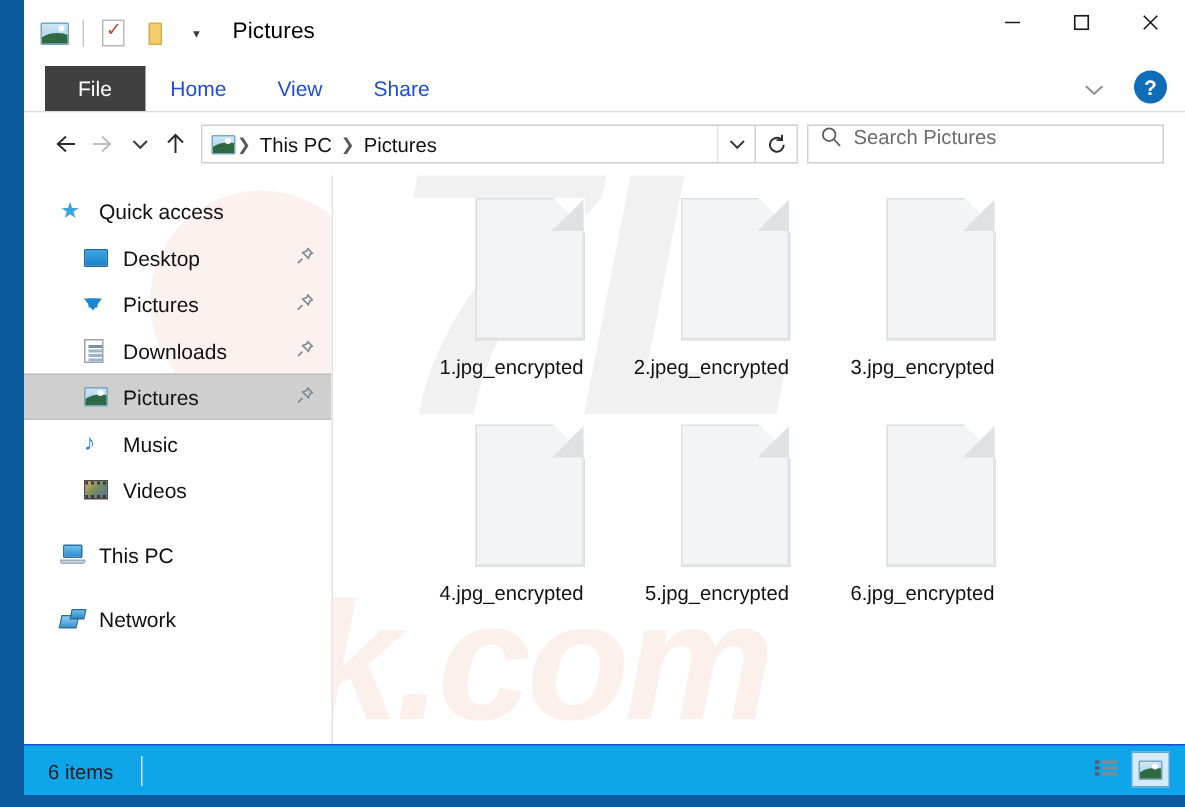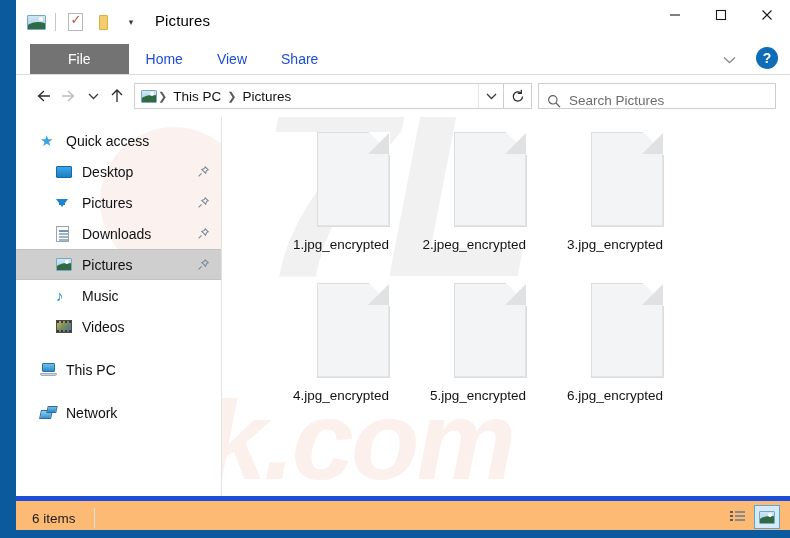--- a/index.html
+++ b/index.html
@@ -166,23 +166,23 @@
     align-items: stretch;
     padding-left: 14px;
   }
   .tab {
     padding: 0 17px;
     display: flex; align-items: center;
     font-size: 14px;
     color: #1d4ed8;
   }
   .tab.file {
-    background: #737373;
+    background: #404040;
     color: #ffffff;
-    padding: 0 38px;
+    padding: 0 22px;
   }
   .ribbon-line {
     height: 1px;
     background: #dcdcdc;
     margin: 0;
   }
 
   
   .navrow {
     position: relative;
@@ -248,21 +248,21 @@
     box-sizing: border-box;
     color: #2b2b2b;
     flex: none;
   }
   .searchbox {
     width: 238px;
     height: 26px;
     border: 1px solid #cfcfcf;
     margin-left: 6px;
     display: flex;
-    align-items: flex-end;
+    align-items: flex-start;
     box-sizing: border-box;
     flex: none;
   }
   .search-ic {
     width: 30px;
     display: flex; align-items: center; justify-content: center;
     color: #5e5e5e;
   }
   .search-ph {
     font-size: 13.5px;
@@ -528,22 +528,22 @@
     color: #fbf0ec;
     letter-spacing: -3px;
     white-space: nowrap;
     line-height: 1;
   }
 
   
   .statusbar {
     position: relative;
     height: 34px;
-    border-top: 5px solid #1d4ed8;
-    background: #fdba74;
+    border-top: 1px solid #1d4ed8;
+    background: #0ea5e9;
     display: flex;
     align-items: center;
   }
   .status-text {
     font-size: 13.5px;
     color: #1b1b1b;
     margin-left: 16px;
   }
   .status-sep {
     width: 1px;

